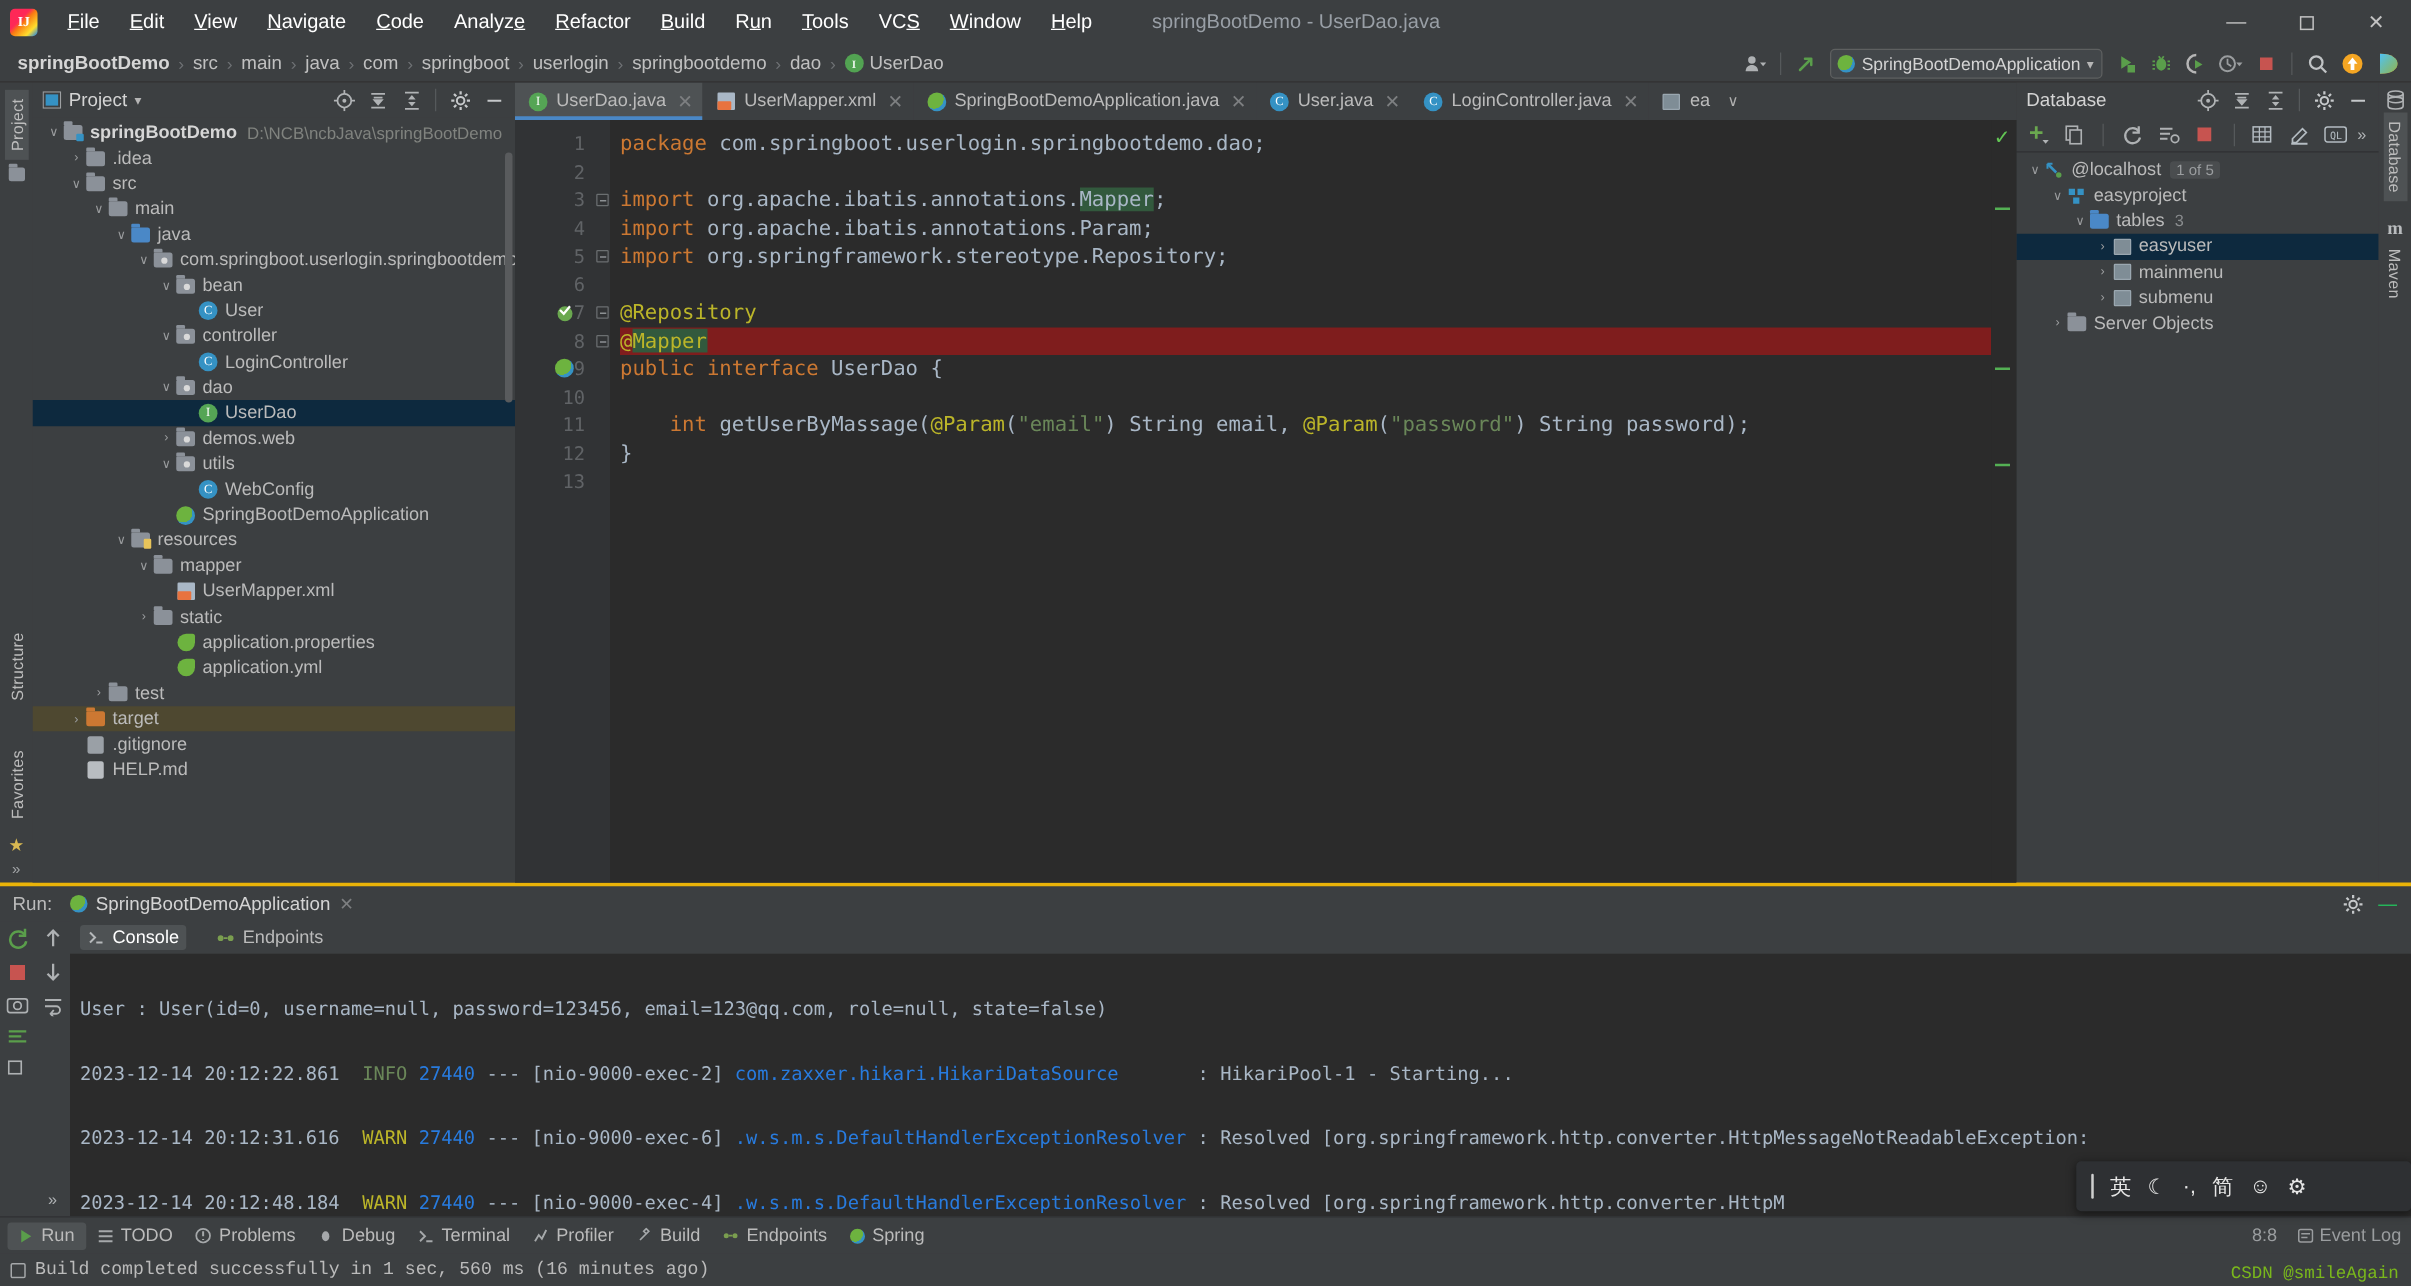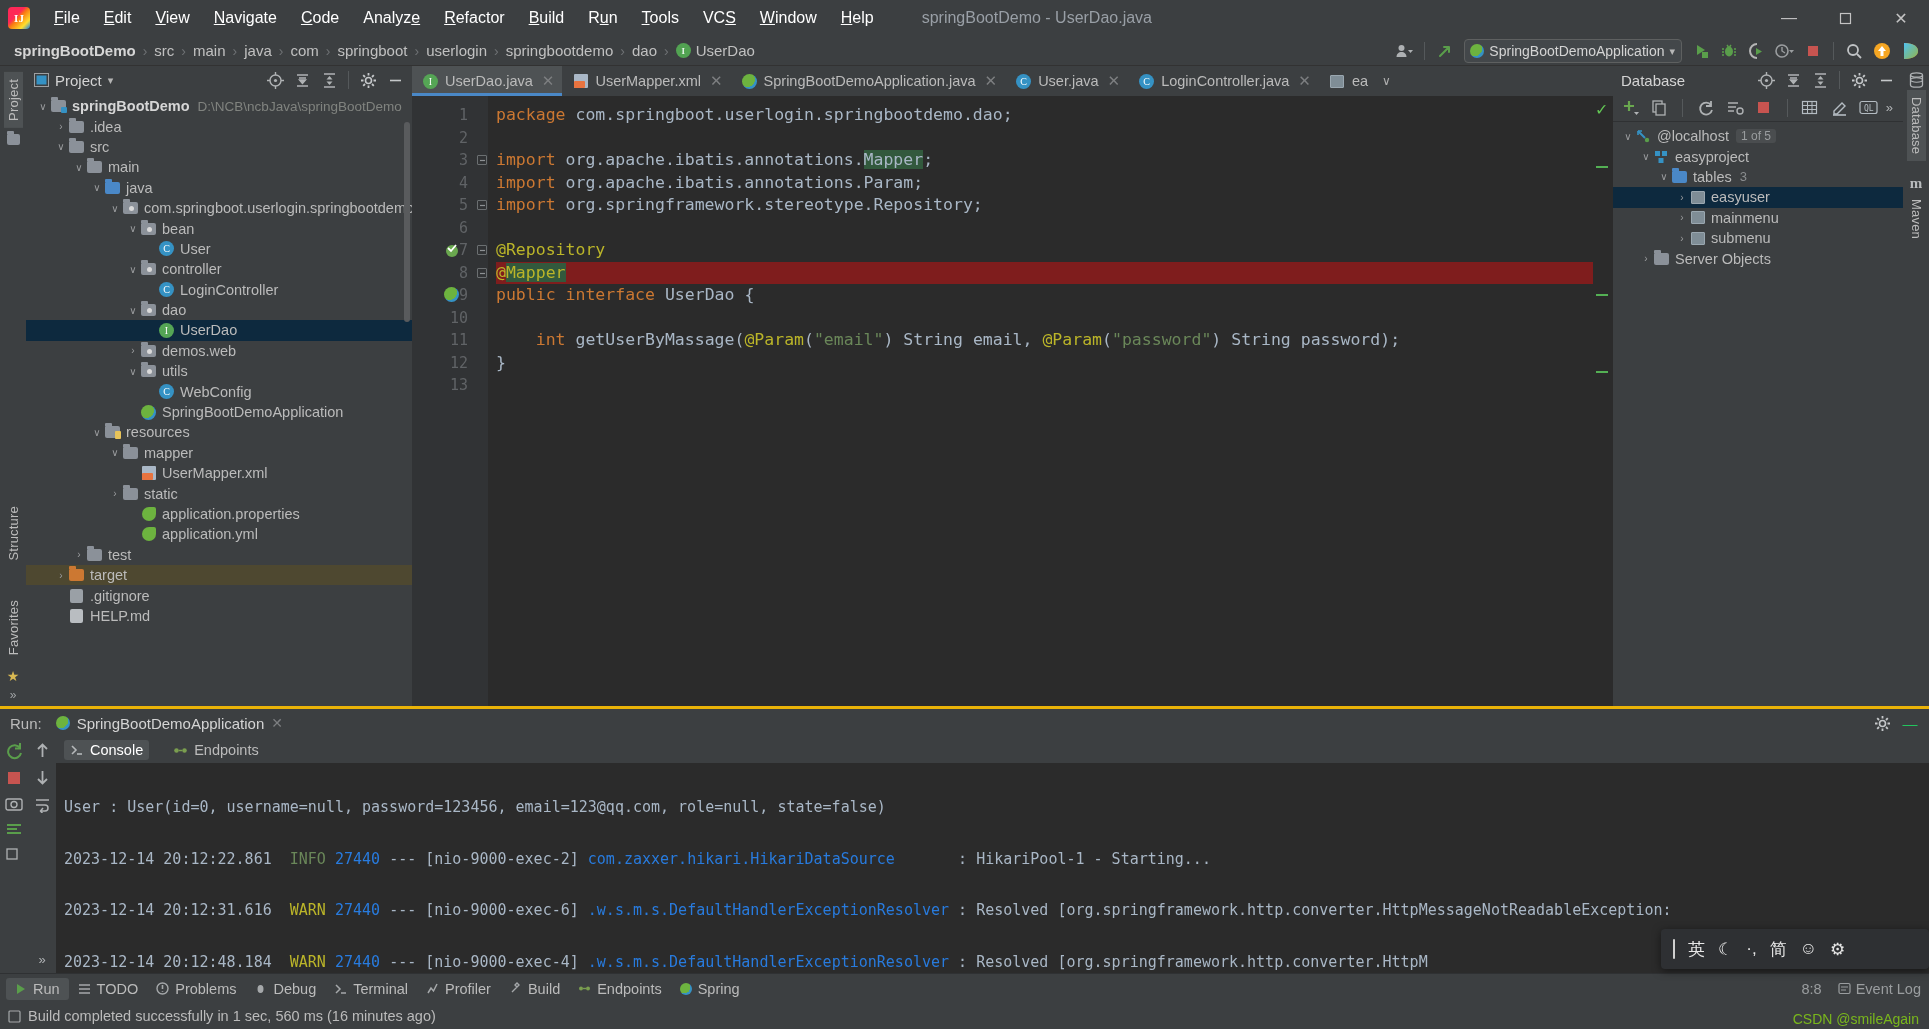--- a/index.html
+++ b/index.html
@@ -166,21 +166,21 @@
   .conline { height: 22.4px; line-height: 22.4px; white-space: pre; margin-top: 29px; }
   .c-info { color: #6a8759; } .c-warn { color: #bbb529; } .c-cls { color: #287bde; } .c-pid { color: #287bde; } .c-plain{color:#a9b7c6;}
 
   
   .status {
     flex: 0 0 30px; background: #3c3f41; display: flex; align-items: center; font-size: 14.5px;
     color: #bbbbbb; padding-left: 6px; position: relative; border-top: 1px solid #2f3133;
   }
   .sbtn { display: flex; align-items: center; gap: 6px; padding: 3px 9px; border-radius: 3px; white-space: nowrap;}
   .status-right { position: absolute; right: 8px; display: flex; align-items: center; gap: 16px; color: #9a9d9f;}
-  .msgbar { flex: 0 0 26px; background: #3c3f41; display: flex; align-items: center; font-size: 14.5px; color: #bbbbbb; padding-left: 8px; position:relative;}
+  .msgbar { flex: 0 0 26px; background: #3c3f41; display: flex; align-items: center; font-size: 14.5px; color: #bbbbbb; padding-left: 8px; position:relative;font-family:Liberation Mono, monospace;}
 
   
   .ime {
     position: absolute; right: 0px; bottom: 60px; height: 40px; width: 268px; background: #2e3033;
     border-radius: 4px; display: flex; align-items: center; gap: 13px; padding: 0 12px;
     box-shadow: 0 2px 8px rgba(0,0,0,.5); color: #e6e6e6; font-size: 17px; z-index: 40;
   }
   .ime .sep { width: 2px; height: 20px; background: #cfcfcf; border-radius:1px;}
   .watermark { position: absolute; right: 10px; bottom: 2px; font-size: 14px; color: #84cc16; opacity:.85;}
   .scroll-thumb { position:absolute; background:#595b5d; border-radius:3px; }

